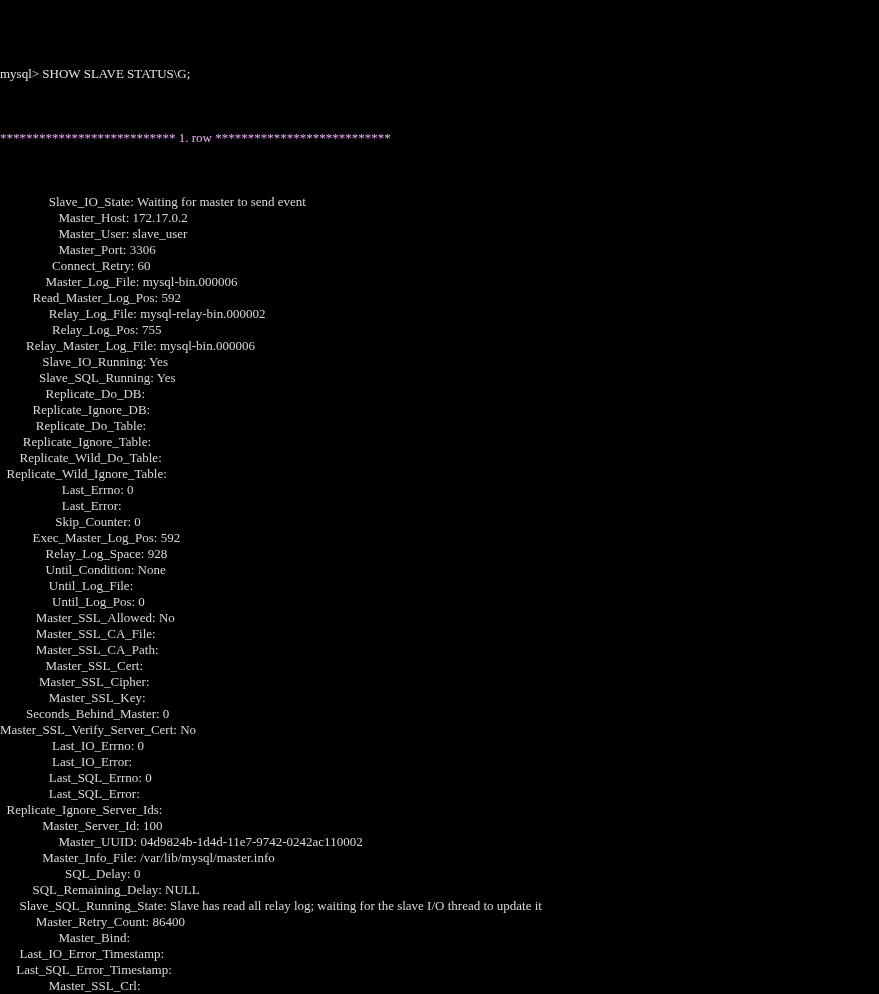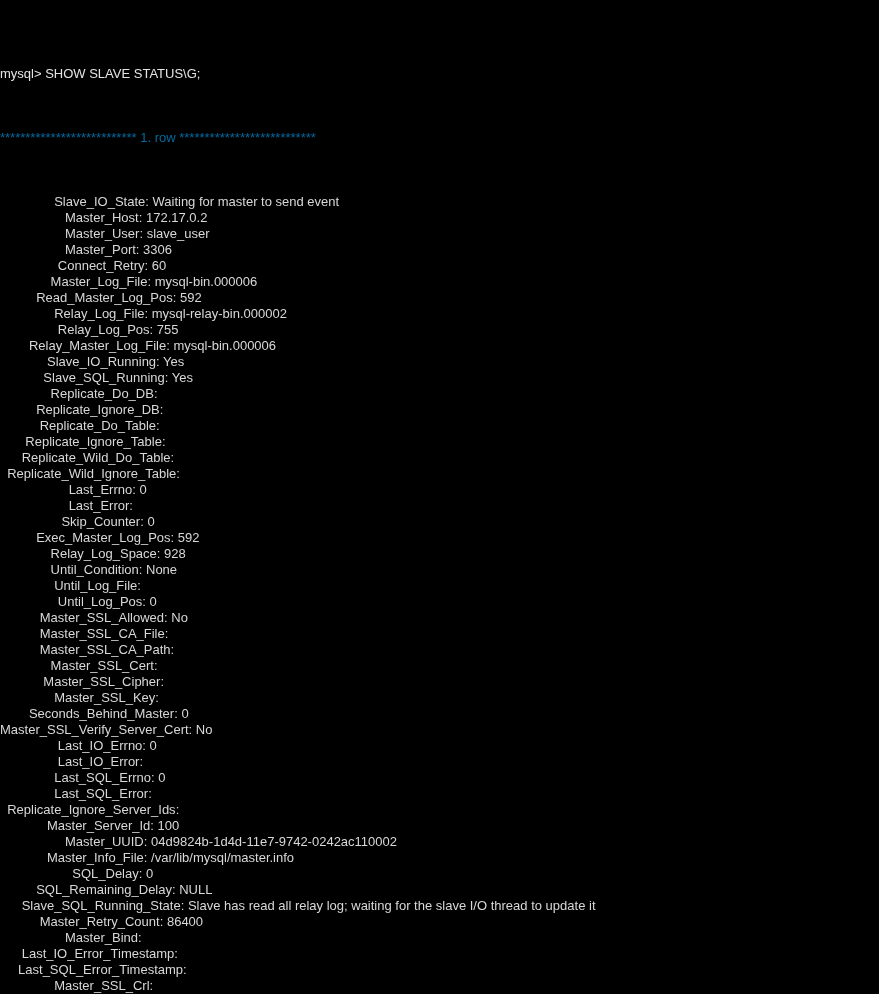--- a/index.html
+++ b/index.html
@@ -31,26 +31,26 @@
     font-family: "DejaVu Sans Mono", "Liberation Mono", monospace;
     font-size: 13px;
     line-height: 16px;
     letter-spacing: 0px;
     color: #d8d8d8;
   }
   .line {
     height: 16px;
     line-height: 16px;
     white-space: pre;
-    font-family: Liberation Sans, sans-serif;
+    font-family: Liberation Serif, serif;
     font-size: 13px;
     color: #d8d8d8;
   }
   .prompt-line { color: #e4e4e4; }
-  .row-sep { color: #0369a1; }
+  .row-sep { color: #f0abfc; }
 </style>
 </head>
 <body>
 
 <div id="terminal">
   <div id="terminal-screen">
 
     <div class="line prompt-line">mysql&gt; SHOW SLAVE STATUS\G;</div>
 
     <div class="line row-sep">*************************** 1. row ***************************</div>

